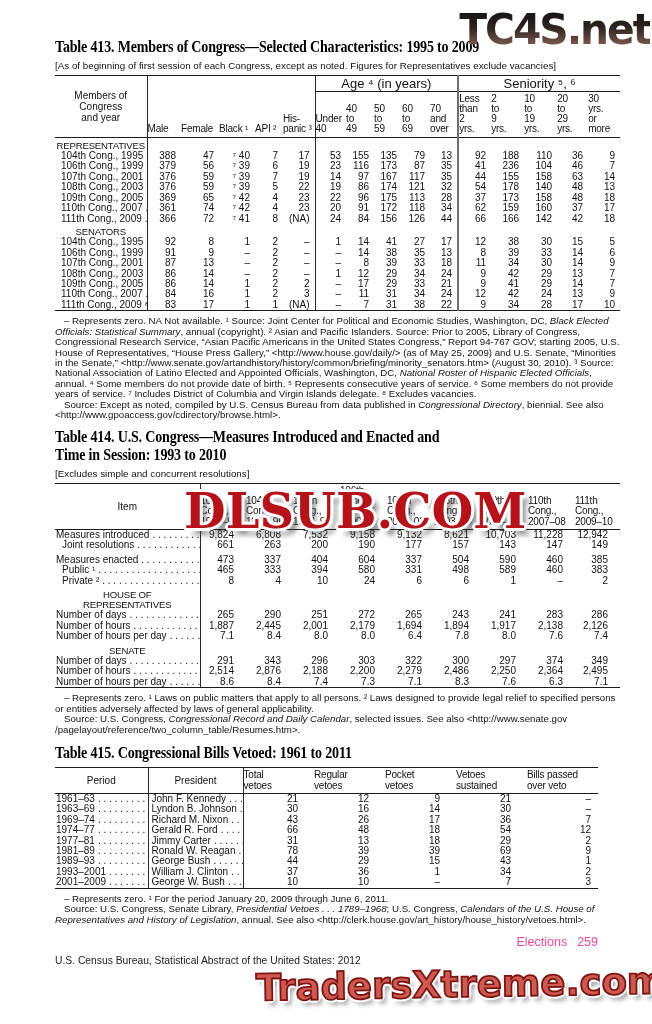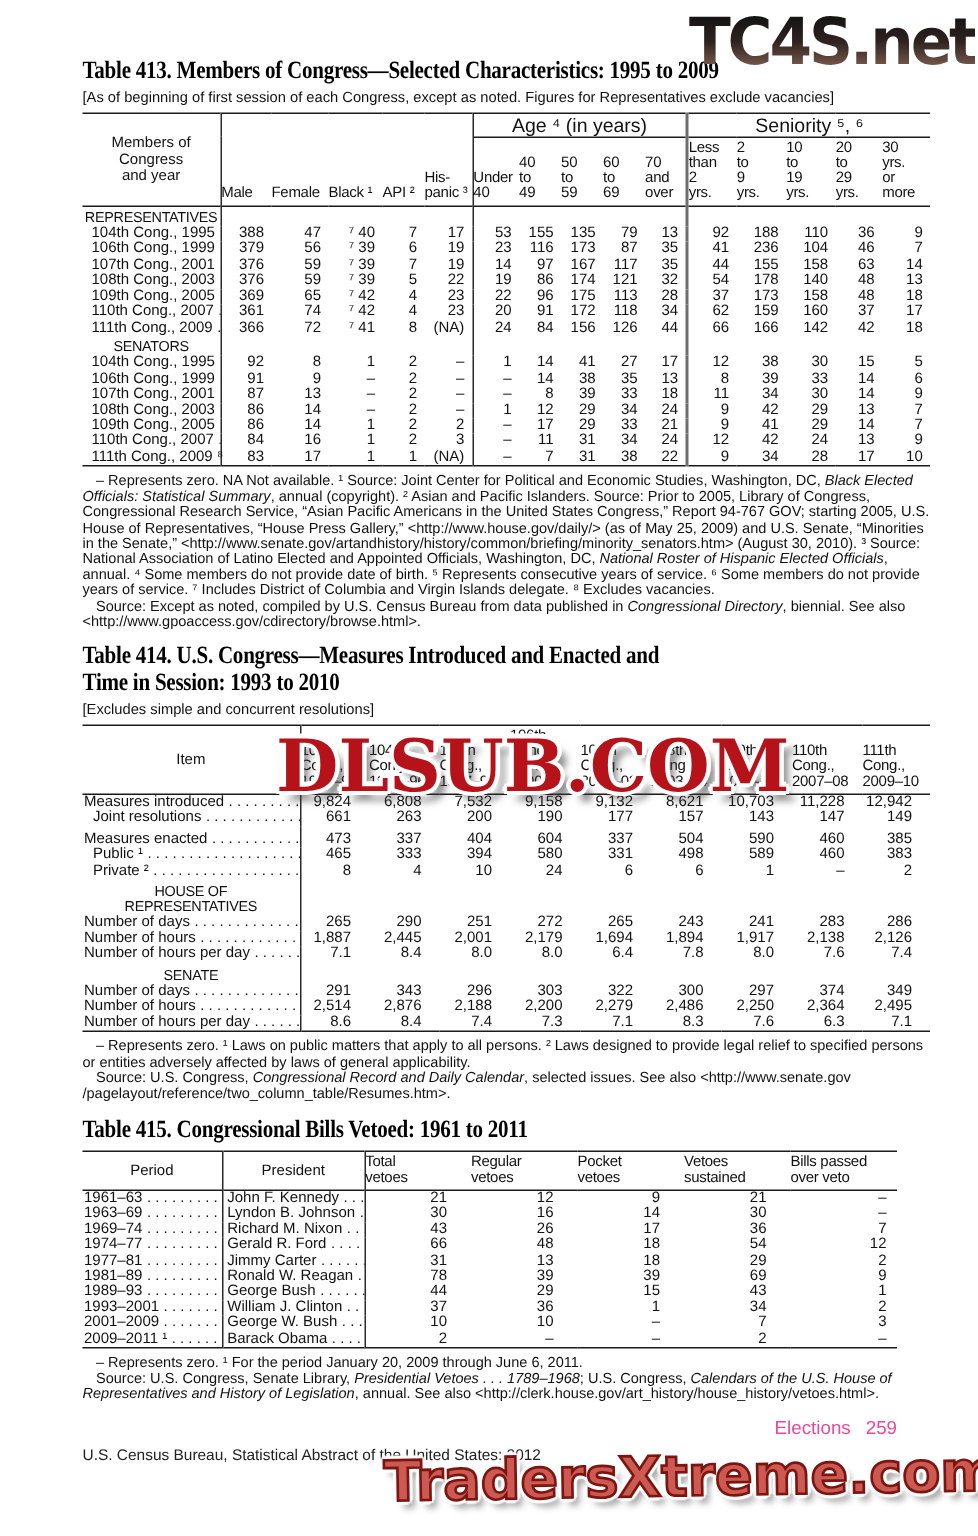--- a/index.html
+++ b/index.html
@@ -934,39 +934,20 @@
                 <span class="lbl">George W. Bush</span>
                 <span class="dots"></span>
               </div>
             </td>
             <td class="num">10</td>
             <td class="num">10</td>
             <td class="num">–</td>
             <td class="num">7</td>
             <td class="num">3</td>
           </tr>
-          <tr>
-            <td class="stub period vr">
-              <div class="leader">
-                <span class="lbl">2009–2011 ¹</span>
-                <span class="dots"></span>
-              </div>
-            </td>
-            <td class="stub pres vr">
-              <div class="leader">
-                <span class="lbl">Barack Obama</span>
-                <span class="dots"></span>
-              </div>
-            </td>
-            <td class="num">2</td>
-            <td class="num">–</td>
-            <td class="num">–</td>
-            <td class="num">2</td>
-            <td class="num">–</td>
-          </tr>
         </tbody>
     </table>
     <div class="fnblock" id="fn415">
         <p class="fn">– Represents zero. ¹ For the period January 20, 2009 through June 6, 2011.</p>
         <p class="fn">Source: U.S. Congress, Senate Library, <i>Presidential Vetoes . . . 1789–1968</i>; U.S. Congress, <i>Calendars of the U.S. House of Representatives and History of Legislation</i>, annual. See also &lt;http://clerk.house.gov/art_history/house_history/vetoes.html&gt;.</p>
       </div>
 
     <div class="pageref">
       <span>Elections</span><span class="pg">259</span>
     </div>

